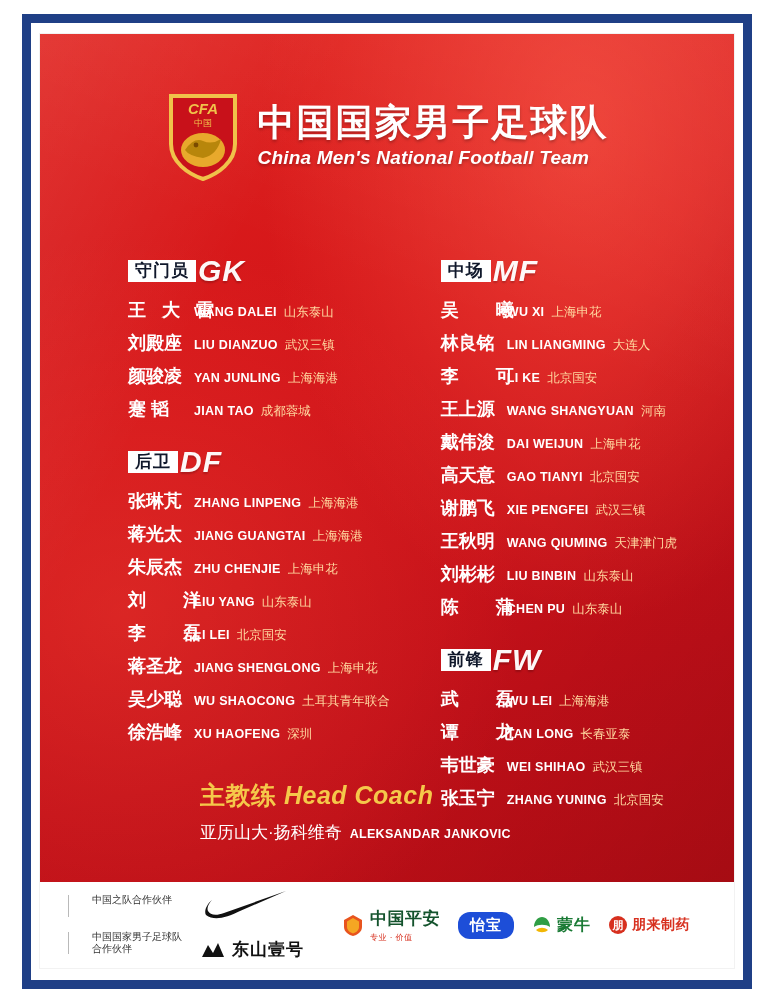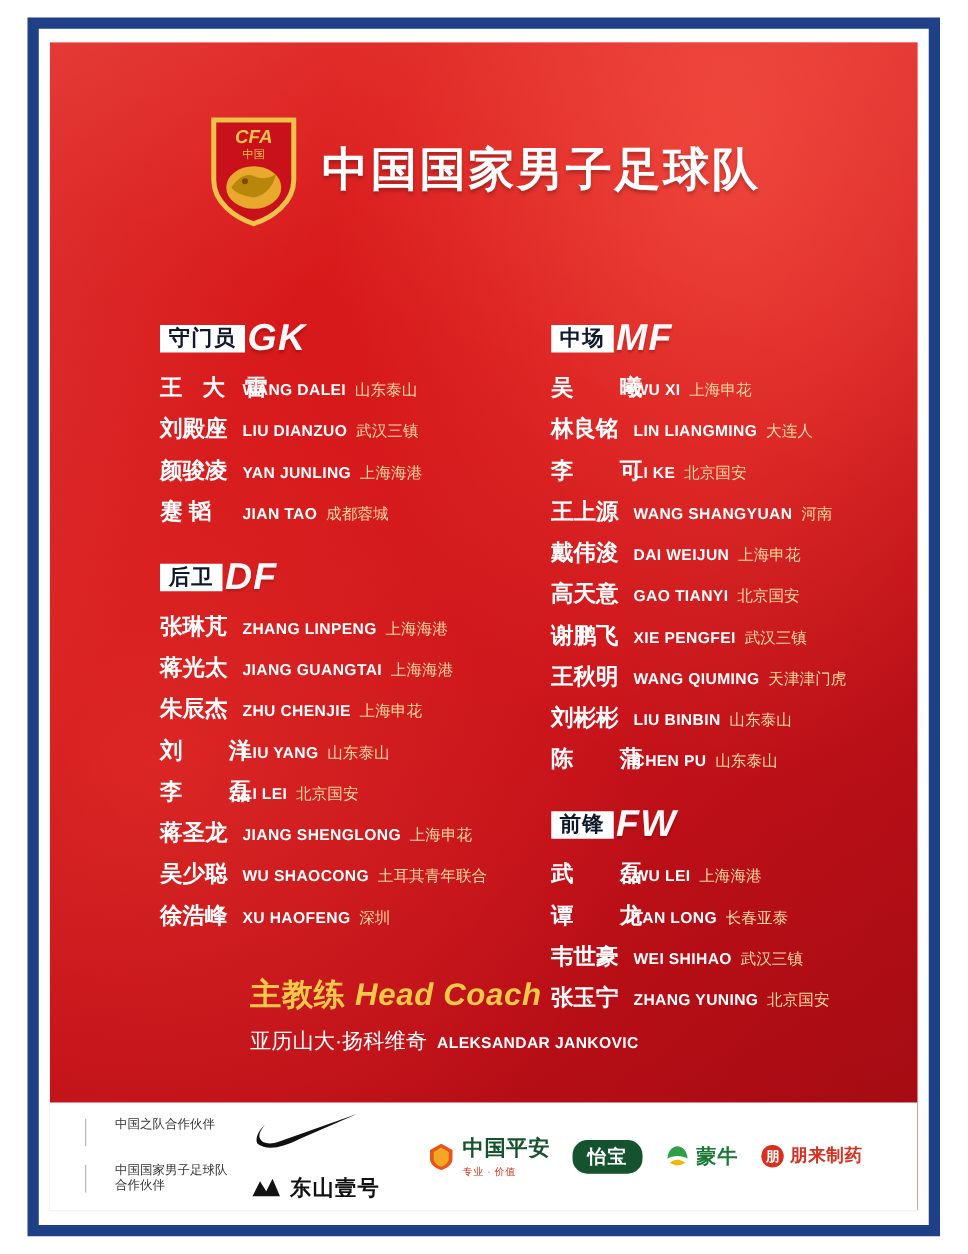--- a/index.html
+++ b/index.html
@@ -250,21 +250,21 @@
     grid-row: 1 / span 2;
     display: flex;
     align-items: center;
     gap: 18px;
     padding-left: 6px;
   }
   .pingan { display:flex; align-items:center; gap:5px; }
   .pingan-cn { font-size: 17px; font-weight: 700; color:#14532d; letter-spacing: 0.5px; }
   .pingan-sub { font-size: 8px; color:#d7301f; letter-spacing: 0.5px; display:block; margin-top:2px;}
   .yibao {
-    background: #14532d;
+    background: #1d4ed8;
     color: #fff;
     font-size: 15px;
     font-weight: 700;
     padding: 4px 12px;
     border-radius: 12px;
     letter-spacing: 1px;
   }
   .mengniu { display:flex; align-items:center; gap:5px; }
   .mengniu-mark { width: 20px; height: 20px; }
   .mengniu-txt { font-size: 16px; font-weight:700; color:#1a7a35; letter-spacing:1px; }
@@ -290,20 +290,21 @@
           <path d="M5 6 H69 V54 C69 72 52 84 37 89 C22 84 5 72 5 54 Z" fill="#c8111a" stroke="#f0c24a" stroke-width="4"></path>
           <text x="37" y="24" text-anchor="middle" fill="#f0c24a" font-family="Liberation Sans, sans-serif" font-size="15" font-weight="bold" font-style="italic">CFA</text>
           <text x="37" y="36" text-anchor="middle" fill="#f0c24a" font-family="DejaVu Sans, sans-serif" font-size="9">中国</text>
           <ellipse cx="37" cy="60" rx="22" ry="17" fill="#e8a92c"></ellipse>
           <path d="M19 60 q9 -13 18 -9 q9 4 18 -2 q-4 16 -18 19 q-14 -2 -18 -8 Z" fill="#b8860b"></path>
           <circle cx="30" cy="55" r="2.4" fill="#7a4a00"></circle>
         </svg>
       </div>
       <div class="title-block">
         <div class="title-cn">中国国家男子足球队</div>
+        <div class="title-en">China Men's National Football Team</div>
       </div>
     </div>
 
     <div class="columns">
       <div class="col-left">
 
         <div class="section">
           <div class="section-head">
             <span class="sec-cn">守门员</span>
             <span class="sec-en">GK</span>

